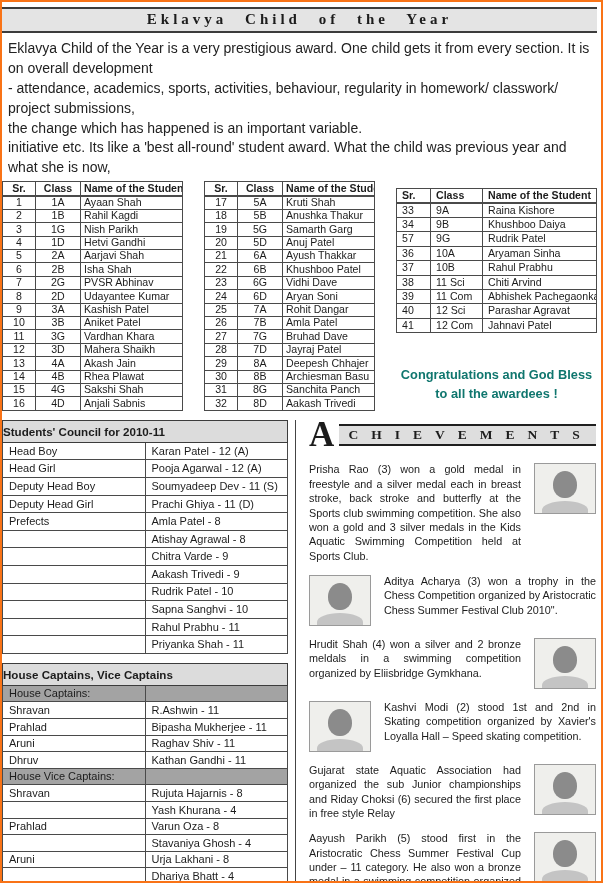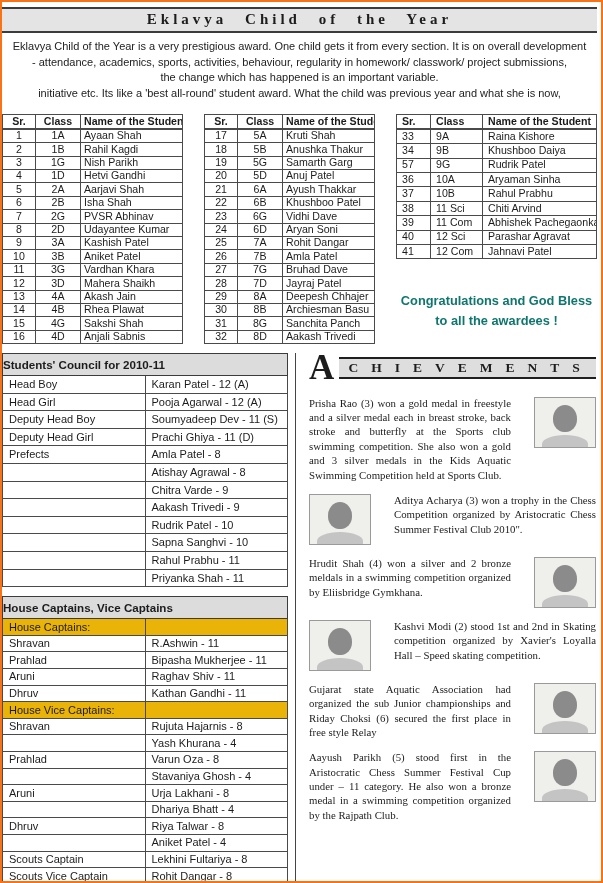--- a/index.html
+++ b/index.html
@@ -13,25 +13,25 @@
   
   .title-bar{
     background:#e4e4e4;
     border-top:2px solid #3c3c3c;border-bottom:2px solid #3c3c3c;
     text-align:center;
     font-family:"Liberation Serif",serif;font-weight:bold;
     font-size:15px;letter-spacing:4px;word-spacing:10px;
     padding:2px 0 3px 0;
   }
   .intro{
-    text-align:center;font-size:11px;line-height:1.42;
-    margin:6px 6px 13px 6px;color:#222;
+    text-align:left;font-size:14px;line-height:1.42;
+    margin:6px 6px 3px 6px;color:#222;
   }
   
-  .awards-row{display:flex;gap:21px;align-items:flex-start;}
+  .awards-row{display:flex;gap:21px;align-items:center;}
   table.awards{border-collapse:collapse;table-layout:fixed;}
   .awards th,.awards td{
     border:1px solid #4a4a4a;font-size:10.6px;line-height:1.1;
     padding:0 3px;height:12.4px;overflow:hidden;white-space:nowrap;
   }
   .awards th{font-weight:bold;text-align:left;border-bottom:2px solid #4a4a4a;}
   .awards td.c,.awards th.c{text-align:center;}
   table.t1{width:197px;} table.t2{width:186px;}
   table.t3{width:201px;} .t3 td{height:13.4px;}
   .t3 td,.t3 th{text-align:left !important;padding-left:5px;}
@@ -51,34 +51,34 @@
     background:#dcdcdc;border:1.5px solid #3c3c3c;font-size:11.6px;
     font-weight:bold;text-align:left;height:19px;padding:1px 0;
   }
   .kv td{
     border:1px solid #4a4a4a;font-size:11px;padding:1px 6px;
     height:14.6px;line-height:1.15;overflow:hidden;white-space:nowrap;
   }
   .kv td.lbl{width:128px;}
   table.house{margin-top:9px;}
   .house td{height:13.6px;}
-  .kv tr.sub td{background:#eab308;}
+  .kv tr.sub td{background:#a3a3a3;}
   
   .ach-header{display:flex;align-items:center;margin:1px 0 13px 0;}
   .ach-big-a{
     font-family:"Liberation Serif",serif;font-weight:bold;font-size:35px;
     line-height:0.82;padding-right:5px;
   }
   .ach-strip{
     flex:1;background:#dedede;border-top:2px solid #1f1f1f;
     border-bottom:2px solid #1f1f1f;text-align:center;
     font-family:"Liberation Serif",serif;font-weight:bold;font-size:13.5px;
     letter-spacing:13px;padding:1px 0 1px 6px;white-space:nowrap;overflow:hidden;
   }
-  .ach{display:flex;gap:23px;margin-bottom:11px;align-items:flex-start;font-family:Liberation Serif, serif;}
+  .ach{display:flex;gap:13px;margin-bottom:11px;align-items:flex-start;}
   .ach p{margin:0;font-size:10.8px;line-height:1.33;text-align:justify;flex:1;}
   .photo{
     width:60px;height:49px;border:1px solid #9a9a9a;background:#efefec;
     position:relative;overflow:hidden;flex-shrink:0;margin-top:1px;
   }
   .photo::before{ 
     content:"";position:absolute;left:50%;top:7px;transform:translateX(-50%);
     width:24px;height:27px;border-radius:50% 50% 46% 46%;background:#8b8b8b;
   }
   .photo::after{ 

